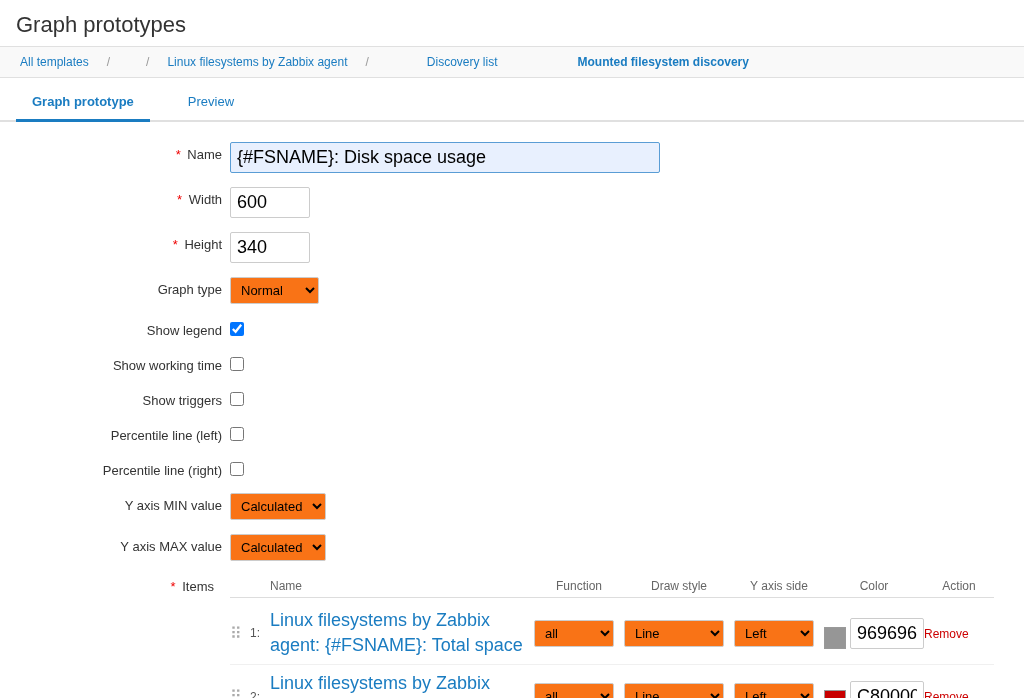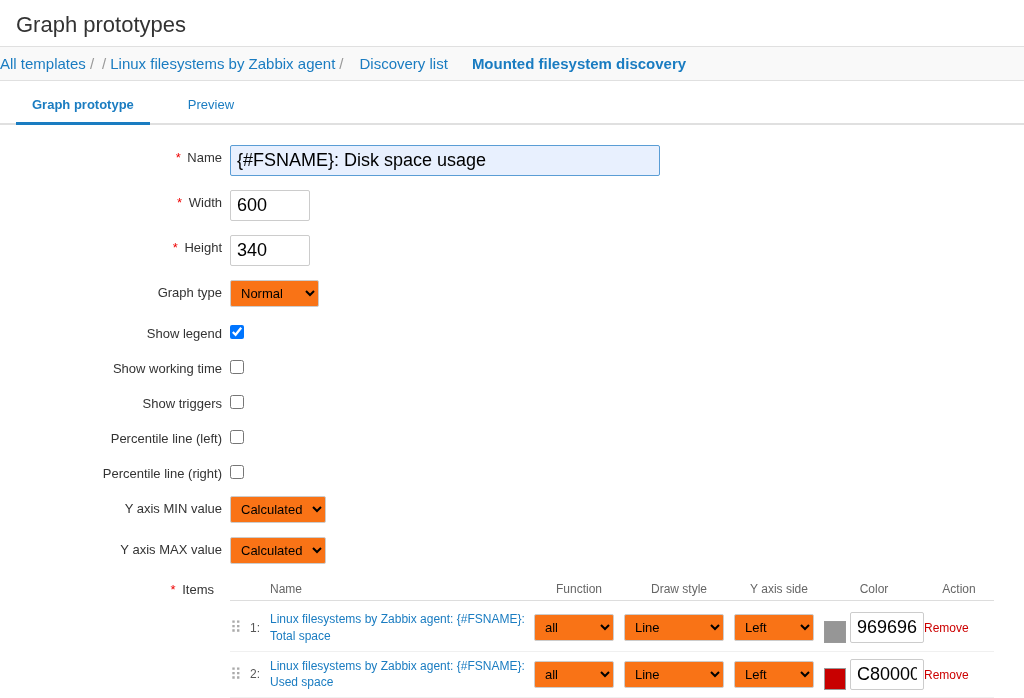--- a/index.html
+++ b/index.html
@@ -1,20 +1,20 @@
 <!DOCTYPE html>
 <html><head>
   <meta charset="utf-8">
   <style>
     * { box-sizing: border-box; margin: 0; padding: 0; }
     body { font-family: Arial, sans-serif; font-size: 13px; color: #333; background: #fff; }
 
     .page-title { font-size: 22px; font-weight: normal; color: #333; padding: 12px 16px 8px; border-bottom: 1px solid #e0e0e0; }
 
-    .breadcrumb { display: flex; align-items: center; padding: 8px 0; font-size: 15px; background: #f9f9f9; border-bottom: 1px solid #e0e0e0; flex-wrap: wrap; gap: 0; }
+    .breadcrumb { display: flex; align-items: center; padding: 8px 20px; font-size: 12px; background: #f9f9f9; border-bottom: 1px solid #e0e0e0; flex-wrap: wrap; gap: 14px; }
     .breadcrumb a { color: #1a7cc1; text-decoration: none; }
     .breadcrumb-sep { color: #999; margin: 0 4px; }
     .breadcrumb-current { color: #1a7cc1; font-weight: bold; }
 
     .tabs { display: flex; padding: 0 16px; border-bottom: 2px solid #e0e0e0; margin-top: 8px; gap: 22px; }
     .tab { padding: 8px 16px 10px; cursor: pointer; font-size: 13px; color: #333; border-bottom: 3px solid transparent; margin-bottom: -2px; }
     .tab.active { color: #1a7cc1; border-bottom: 3px solid #1a7cc1; font-weight: bold; }
     .tab-preview { color: #1a7cc1; }
 
     .form-container { padding: 20px 30px; }
@@ -39,21 +39,21 @@
     .col-name { flex: 1; padding-left: 40px; }
     .col-function { width: 90px; text-align: center; }
     .col-drawstyle { width: 110px; text-align: center; }
     .col-yaxis { width: 90px; text-align: center; }
     .col-color { width: 100px; text-align: center; }
     .col-action { width: 70px; text-align: center; }
 
     .item-row { display: flex; align-items: center; padding: 6px 0; border-bottom: 1px solid #f0f0f0; }
     .item-drag { width: 20px; color: #aaa; cursor: grab; font-size: 16px; flex-shrink: 0; }
     .item-num { width: 20px; flex-shrink: 0; font-size: 12px; color: #555; }
-    .item-name-link { flex: 1; color: #1a7cc1; text-decoration: none; font-size: 12px; line-height: 1.4; }
+    .item-name-link { flex: 1; color: #1a7cc1; text-decoration: none; font-size: 18px; line-height: 1.4; }
     .item-function { width: 90px; }
     .item-drawstyle { width: 110px; }
     .item-yaxis { width: 90px; }
     .item-color { width: 100px; display: flex; align-items: flex-end; gap: 4px; }
     .color-swatch { width: 22px; height: 22px; border: 1px solid #999; flex-shrink: 0; }
     .color-value { border: 1px solid #ccc; padding: 2px 4px; font-size: 12px; width: 65px; }
     .item-action { width: 70px; }
     .remove-link { color: #c00; text-decoration: none; font-size: 12px; }
 
     .add-links { display: flex; gap: 12px; padding: 6px 0; padding-left: 40px; }

